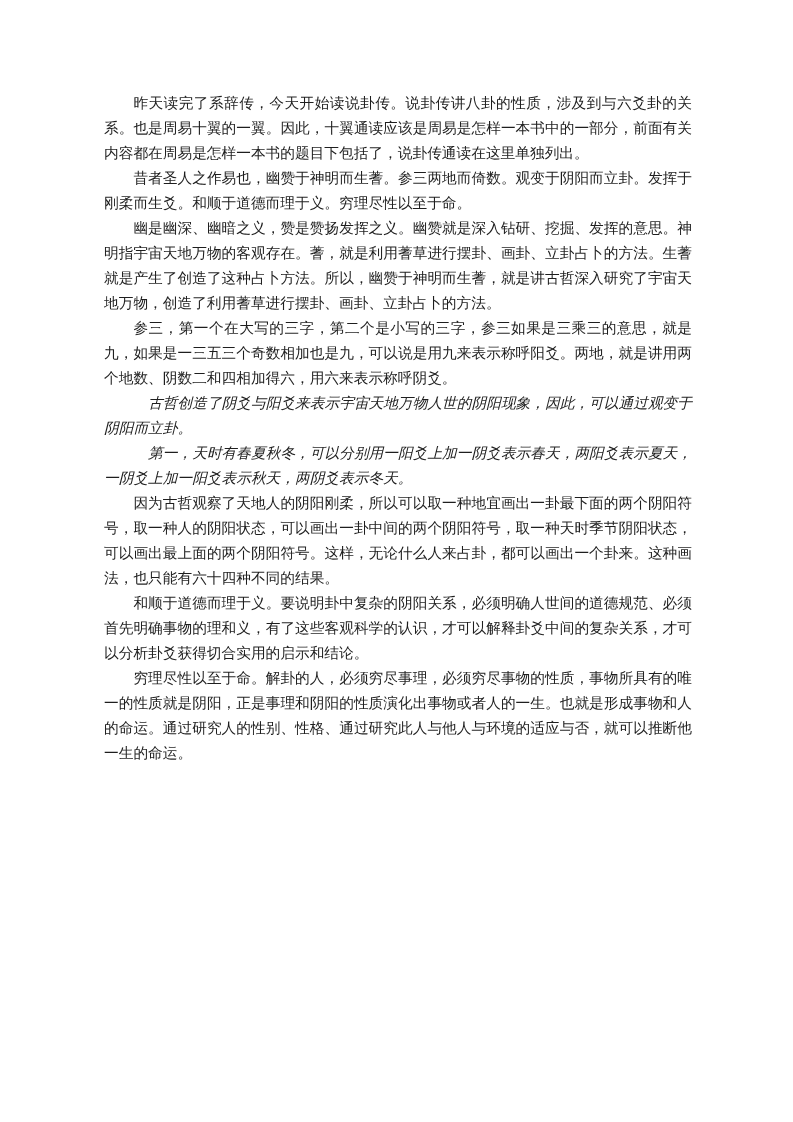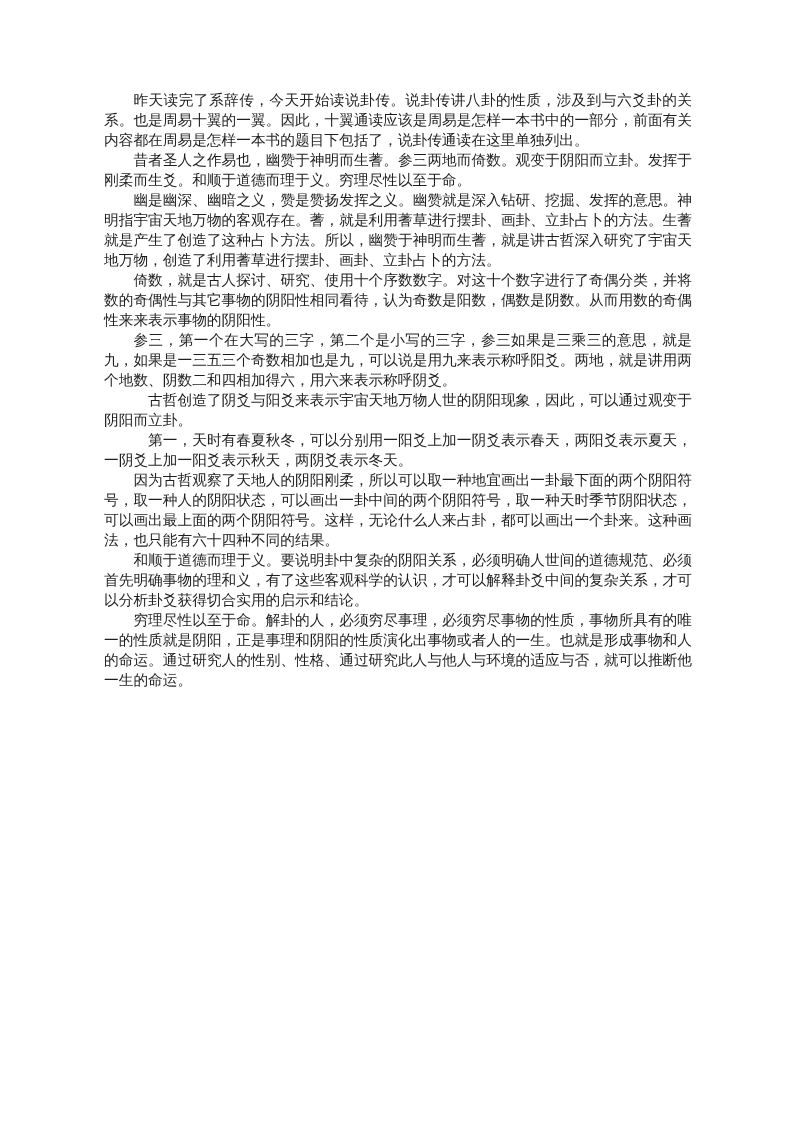--- a/index.html
+++ b/index.html
@@ -11,41 +11,41 @@
     position: relative;
     width: 793px;
     height: 1122px;
     margin: 0;
     background: #ffffff;
     overflow: hidden;
     box-sizing: border-box;
     padding: 90px 101px 0 104px;
     font-family: "DejaVu Serif", "Liberation Serif", serif;
     font-size: 14.7px;
-    line-height: 20px;
+    line-height: 25px;
     color: #1e1e1e;
     text-align: justify;
   }
   .page p {
     margin: 0;
     padding: 0;
     text-indent: 2em;
     word-break: break-all;
   }
   .page p.indent-3 {
     text-indent: 3em;
+    font-style: italic;
   }
 </style>
 </head>
 <body>
 
 <div class="page">
   <p>昨天读完了系辞传，今天开始读说卦传。说卦传讲八卦的性质，涉及到与六爻卦的关系。也是周易十翼的一翼。因此，十翼通读应该是周易是怎样一本书中的一部分，前面有关内容都在周易是怎样一本书的题目下包括了，说卦传通读在这里单独列出。</p>
   <p>昔者圣人之作易也，幽赞于神明而生蓍。参三两地而倚数。观变于阴阳而立卦。发挥于刚柔而生爻。和顺于道德而理于义。穷理尽性以至于命。</p>
   <p>幽是幽深、幽暗之义，赞是赞扬发挥之义。幽赞就是深入钻研、挖掘、发挥的意思。神明指宇宙天地万物的客观存在。蓍，就是利用蓍草进行摆卦、画卦、立卦占卜的方法。生蓍就是产生了创造了这种占卜方法。所以，幽赞于神明而生蓍，就是讲古哲深入研究了宇宙天地万物，创造了利用蓍草进行摆卦、画卦、立卦占卜的方法。</p>
-  <p>倚数，就是古人探讨、研究、使用十个序数数字。对这十个数字进行了奇偶分类，并将数的奇偶性与其它事物的阴阳性相同看待，认为奇数是阳数，偶数是阴数。从而用数的奇偶性来来表示事物的阴阳性。</p>
   <p>参三，第一个在大写的三字，第二个是小写的三字，参三如果是三乘三的意思，就是九，如果是一三五三个奇数相加也是九，可以说是用九来表示称呼阳爻。两地，就是讲用两个地数、阴数二和四相加得六，用六来表示称呼阴爻。</p>
   <p class="indent-3">古哲创造了阴爻与阳爻来表示宇宙天地万物人世的阴阳现象，因此，可以通过观变于阴阳而立卦。</p>
   <p class="indent-3">第一，天时有春夏秋冬，可以分别用一阳爻上加一阴爻表示春天，两阳爻表示夏天，一阴爻上加一阳爻表示秋天，两阴爻表示冬天。</p>
   <p>因为古哲观察了天地人的阴阳刚柔，所以可以取一种地宜画出一卦最下面的两个阴阳符号，取一种人的阴阳状态，可以画出一卦中间的两个阴阳符号，取一种天时季节阴阳状态，可以画出最上面的两个阴阳符号。这样，无论什么人来占卦，都可以画出一个卦来。这种画法，也只能有六十四种不同的结果。</p>
   <p>和顺于道德而理于义。要说明卦中复杂的阴阳关系，必须明确人世间的道德规范、必须首先明确事物的理和义，有了这些客观科学的认识，才可以解释卦爻中间的复杂关系，才可以分析卦爻获得切合实用的启示和结论。</p>
   <p>穷理尽性以至于命。解卦的人，必须穷尽事理，必须穷尽事物的性质，事物所具有的唯一的性质就是阴阳，正是事理和阴阳的性质演化出事物或者人的一生。也就是形成事物和人的命运。通过研究人的性别、性格、通过研究此人与他人与环境的适应与否，就可以推断他一生的命运。</p>
 </div>
 
 </body></html>

